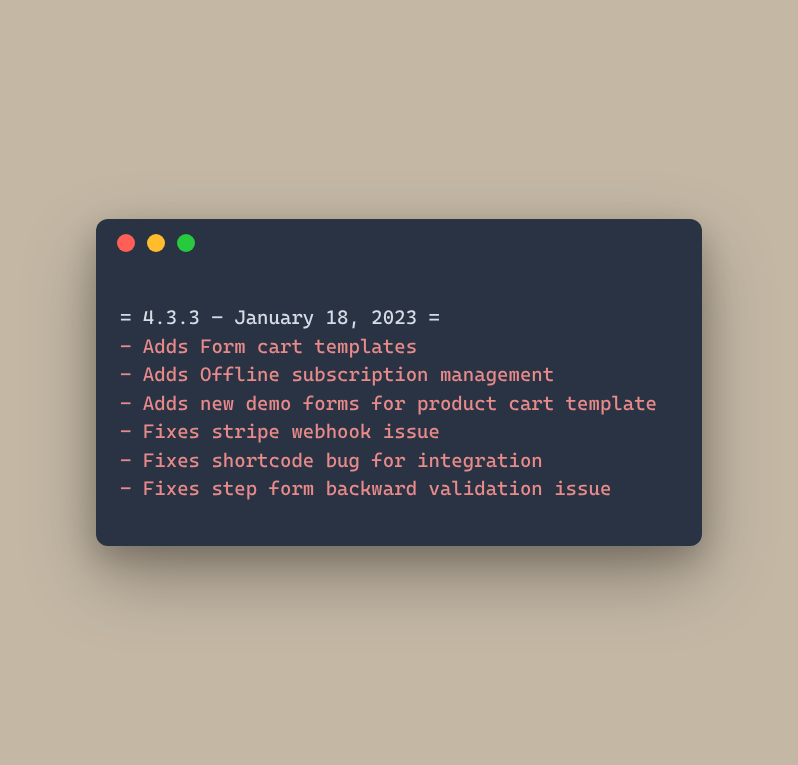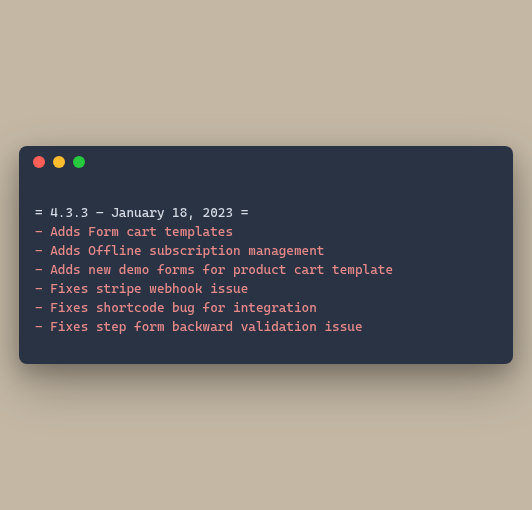--- a/index.html
+++ b/index.html
@@ -10,21 +10,21 @@
     body {
       width: 532px;
       height: 510px;
       background: #c4b8a5;
       display: flex;
       align-items: center;
       justify-content: center;
       font-family: ui-monospace, 'SF Mono', 'Cascadia Code', 'Roboto Mono', Menlo, Consolas, monospace;
     }
     .terminal {
-      width: 494px;
+      width: 404px;
       background: #2a3344;
       border-radius: 8px;
       box-shadow: 0 20px 50px rgba(0,0,0,0.3), 0 8px 20px rgba(0,0,0,0.2);
       overflow: hidden;
     }
     .titlebar {
       height: 32px;
       display: flex;
       align-items: center;
       padding-left: 14px;

